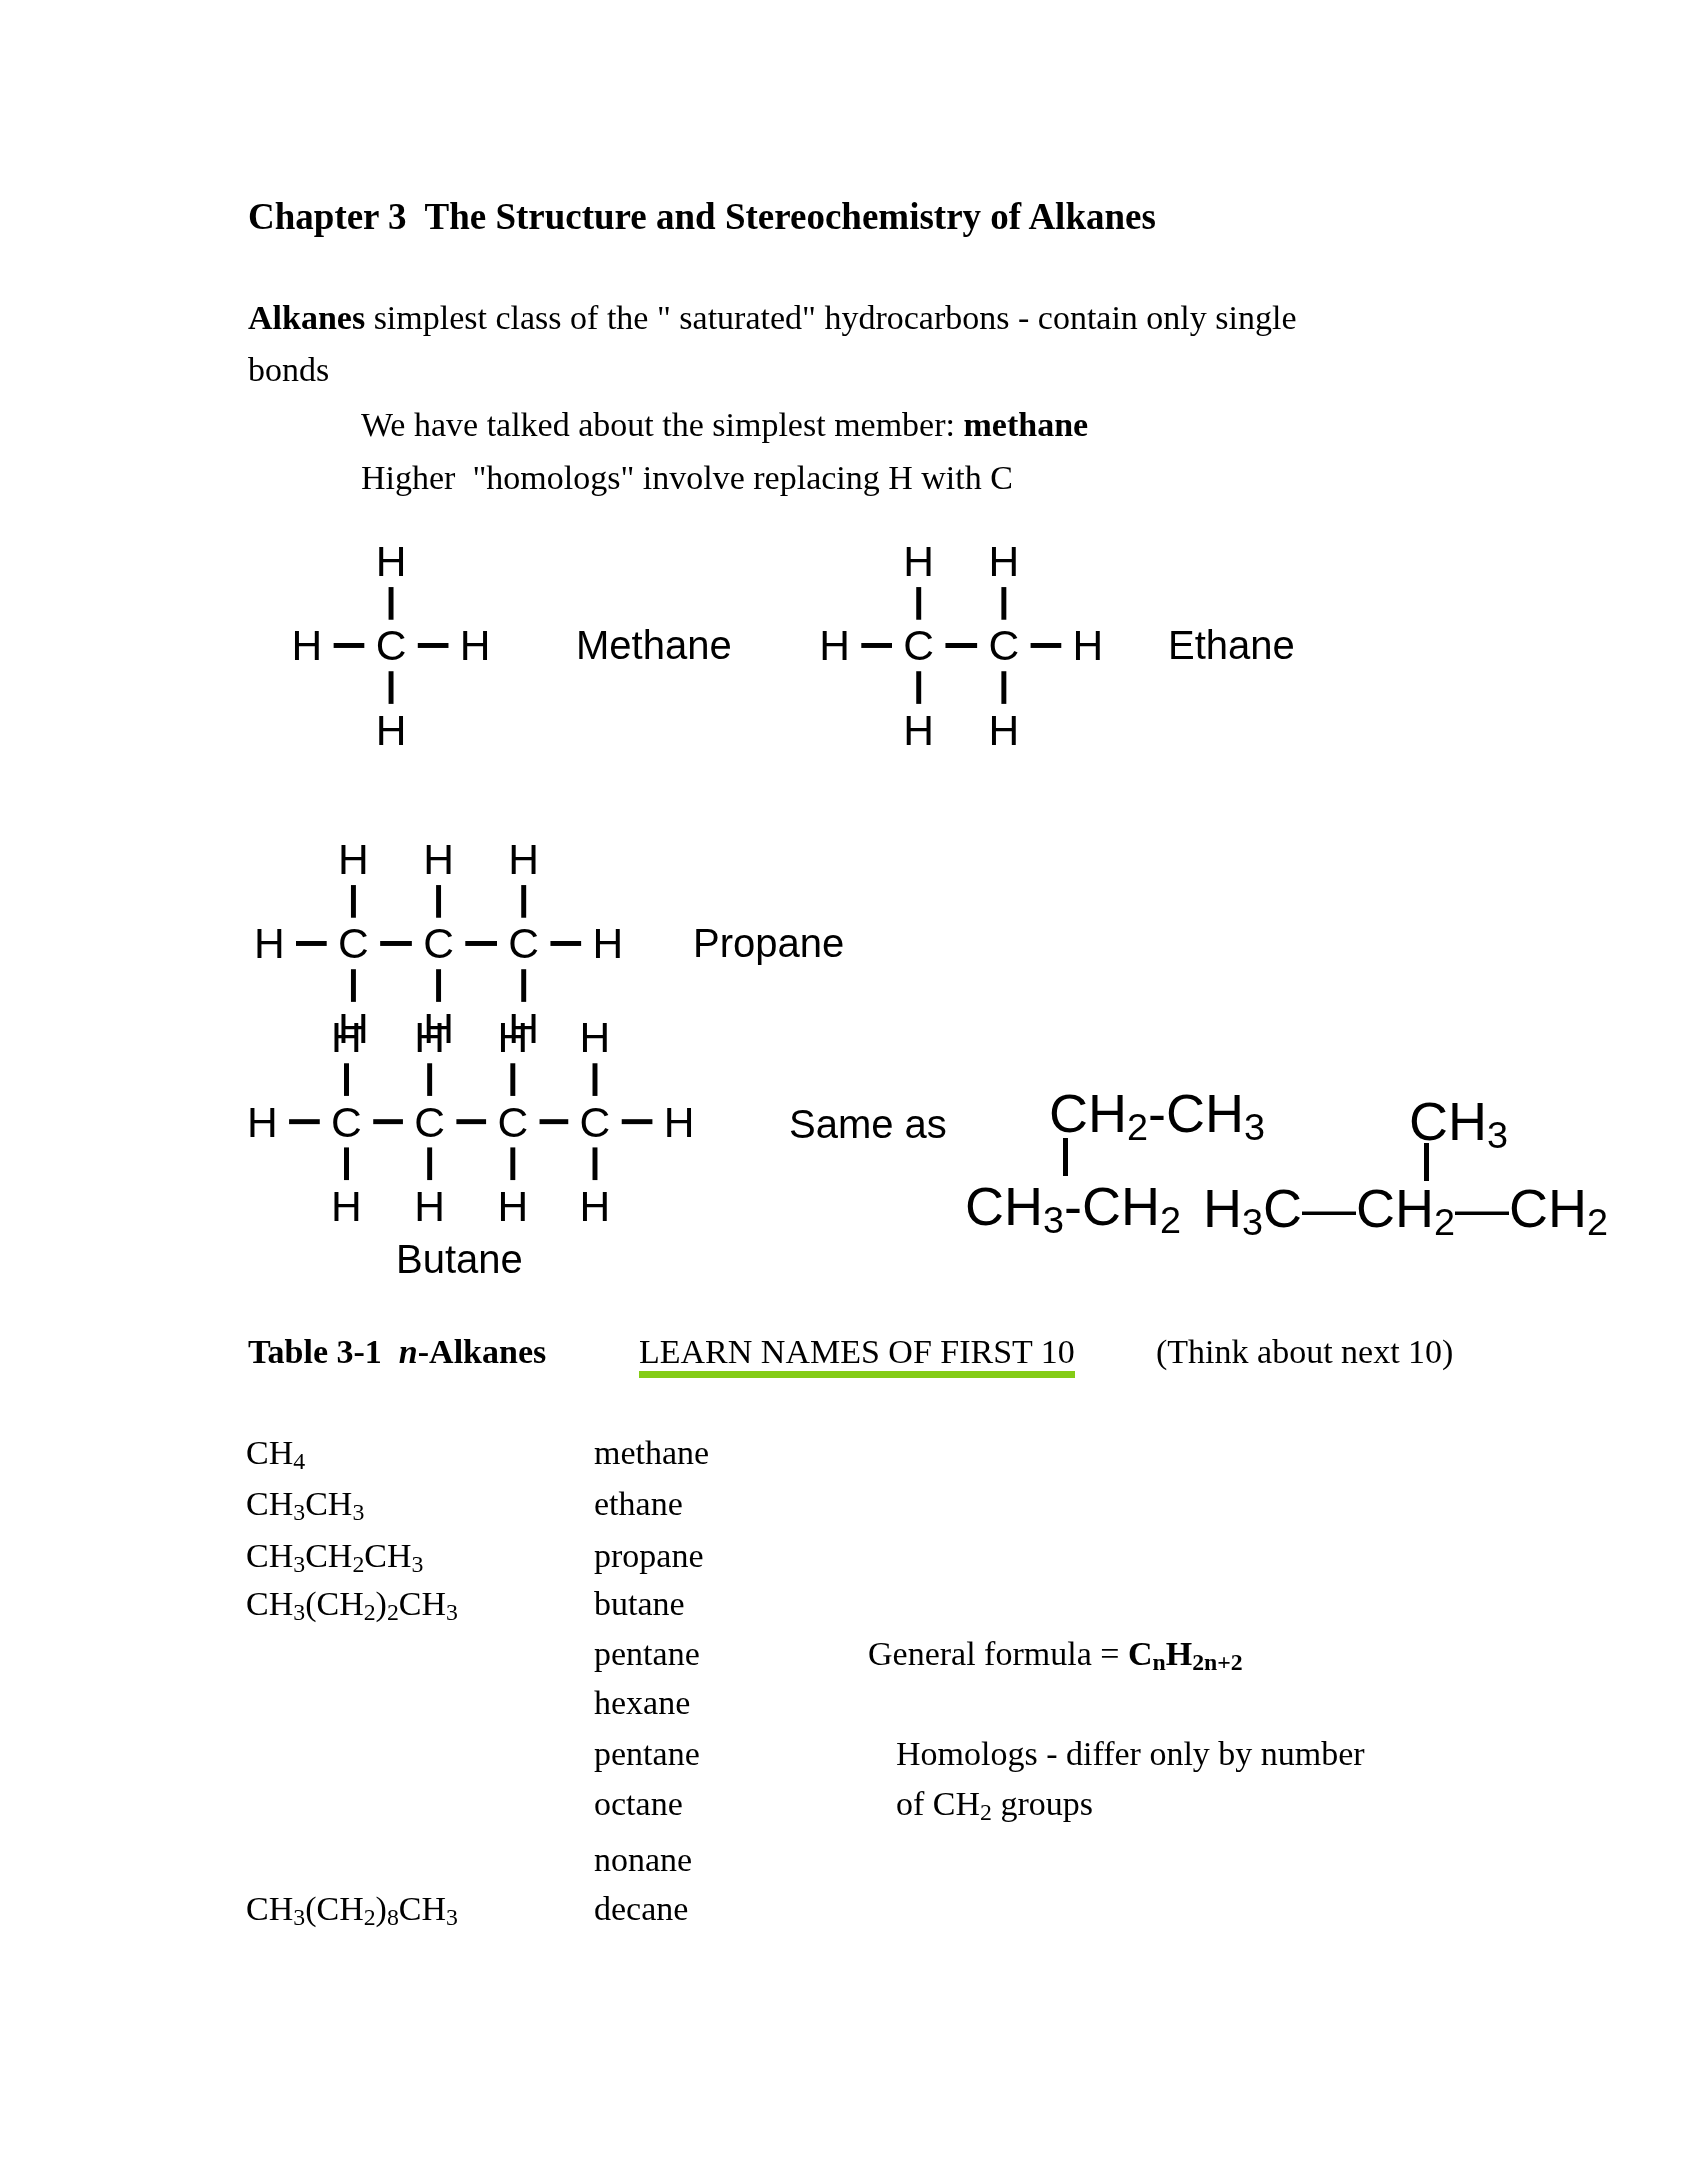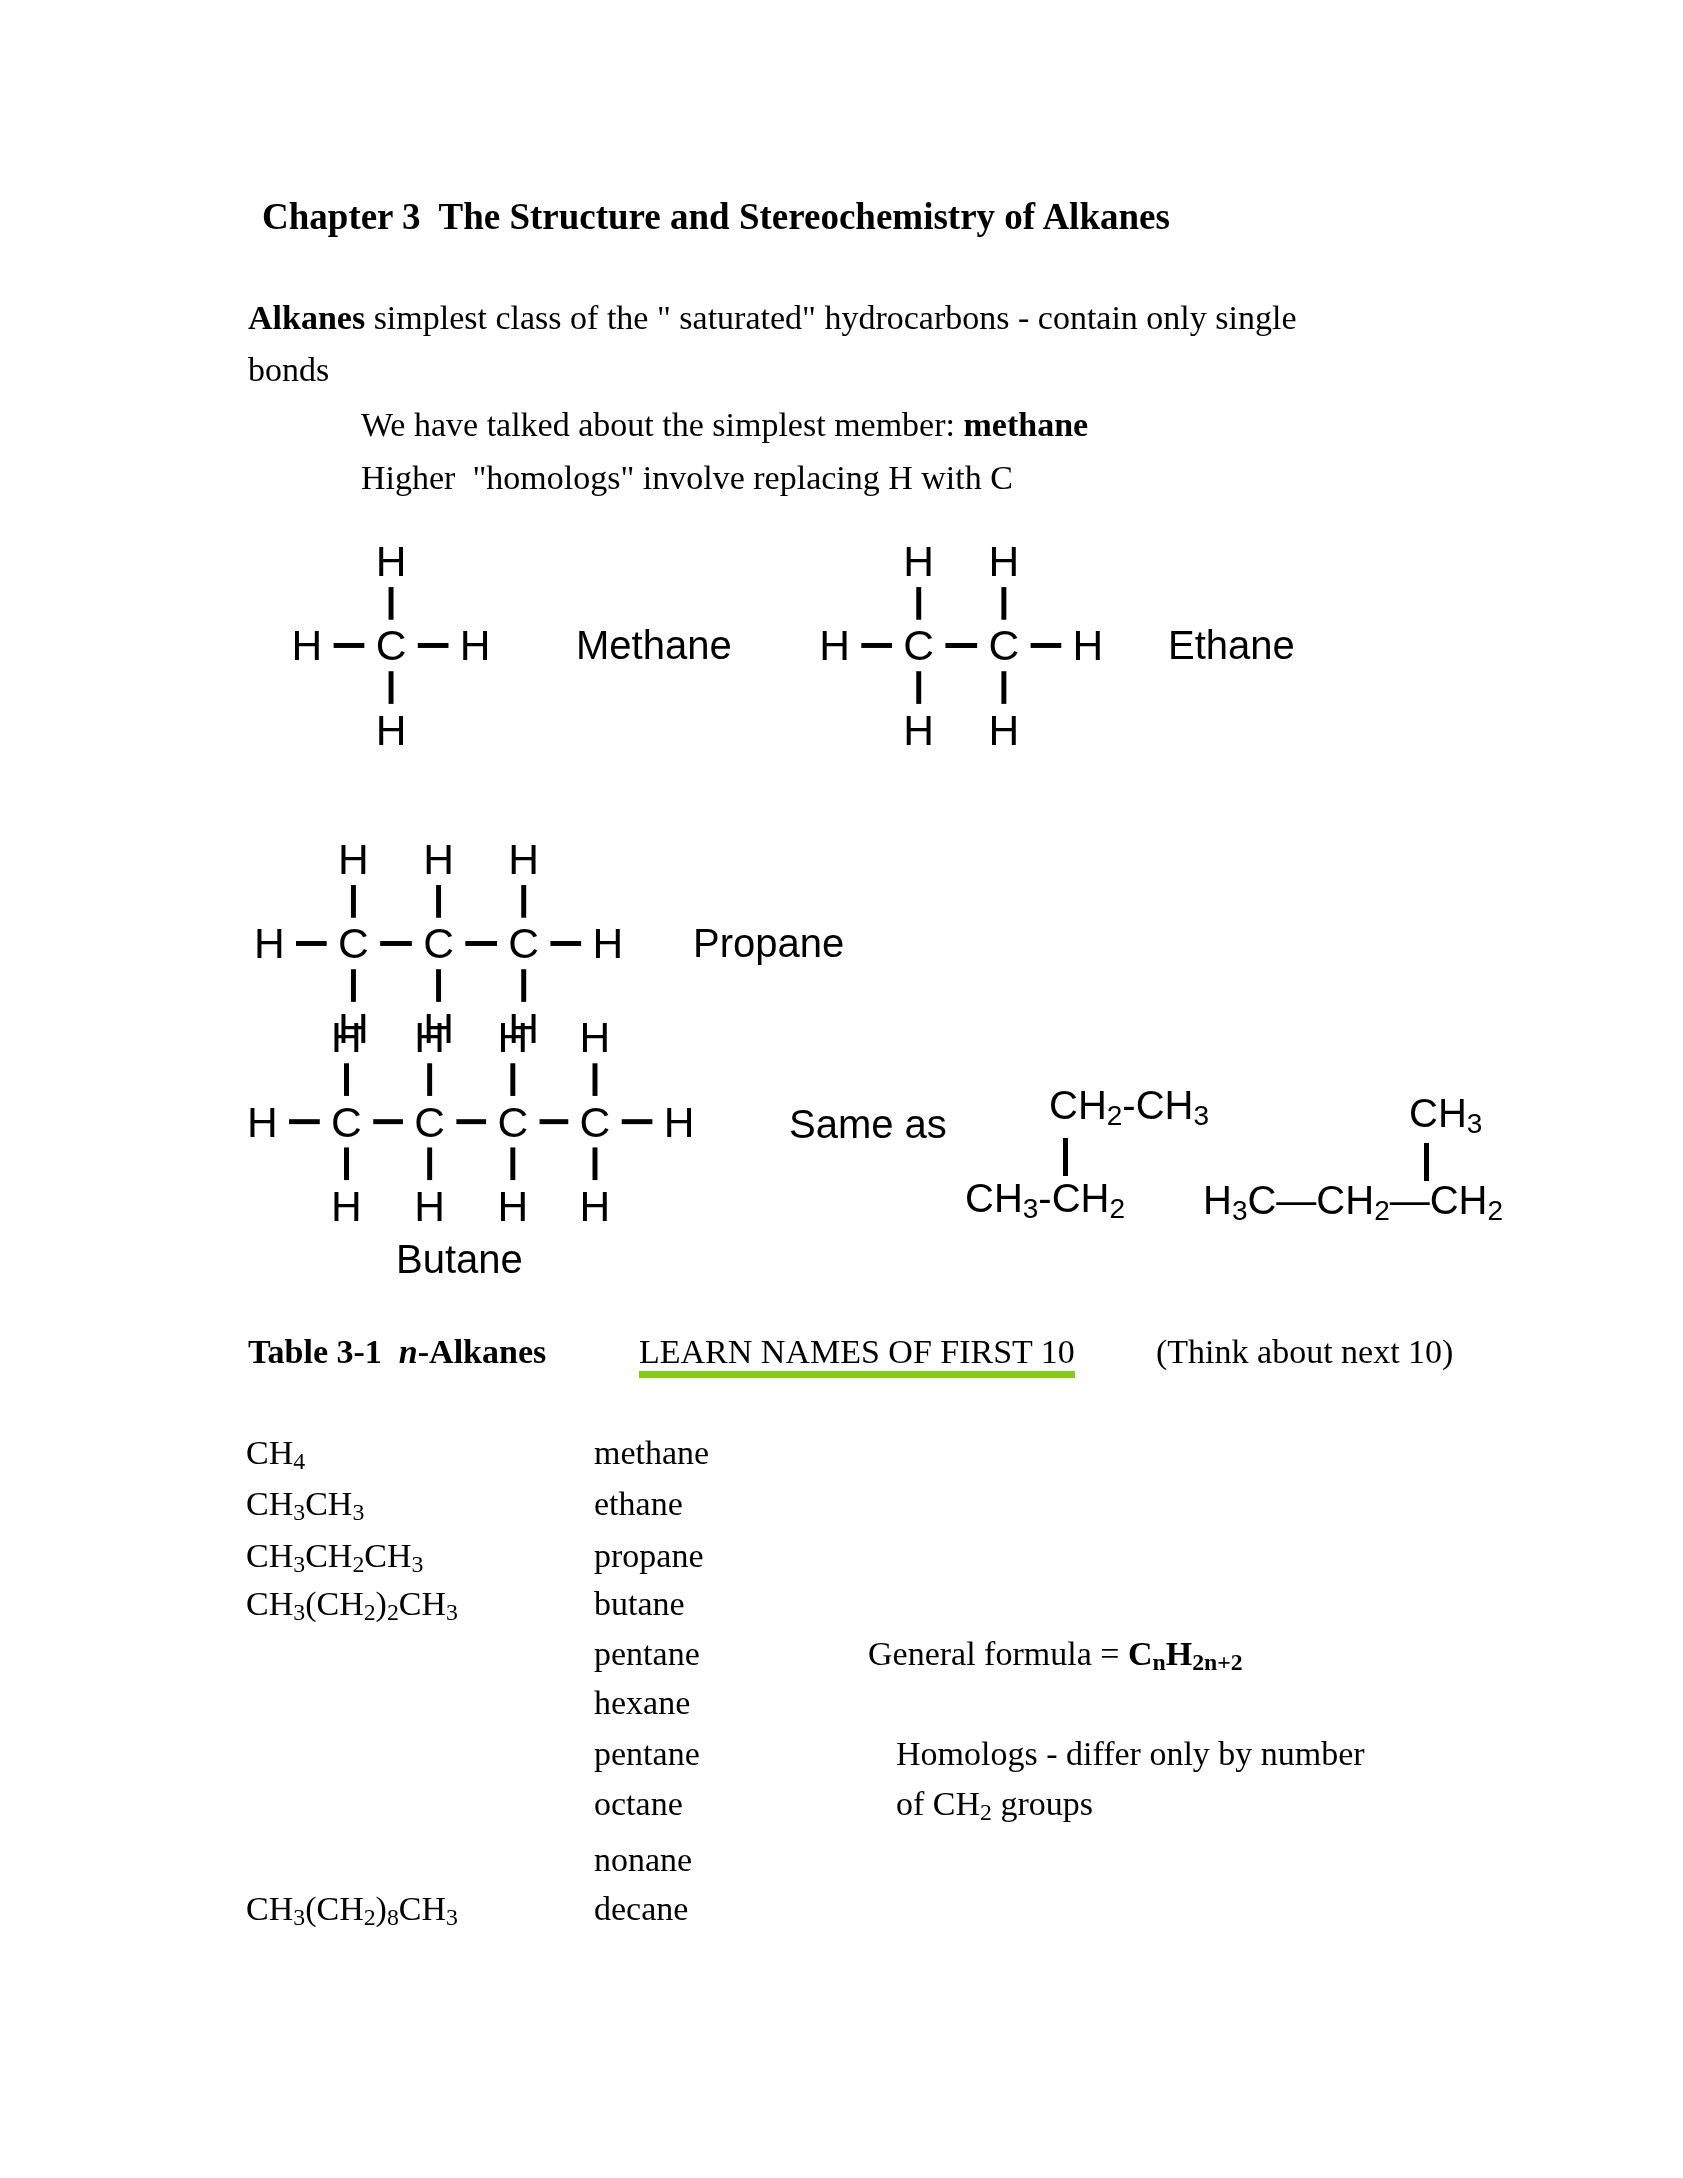--- a/index.html
+++ b/index.html
@@ -5,21 +5,21 @@
   html,body{margin:0;padding:0;background:#9a9a9a;}
   #page{position:relative;width:1683px;height:2178px;background:#ffffff;overflow:hidden;}
   .t{position:absolute;white-space:pre-wrap;color:#000;line-height:1.15;}
   .ser{font-family:"Liberation Serif",serif;font-size:34px;}
   .sans{font-family:"Liberation Sans",sans-serif;}
   .title{font-weight:bold;font-size:37px;}
   .b{font-weight:bold;}
   .i{font-style:italic;}
   .u{border-bottom:7px solid #84cc16;padding-bottom:1px;}
   .lbl{font-size:40px;}
-  .cond{font-size:40px;}
+  .cond{font-size:54px;}
   .sb{font-size:.7em;vertical-align:-0.22em;}
   .vbond{position:absolute;width:5px;background:#000;}
   #mol-svg{position:absolute;left:0;top:0;}
   #mol-svg text{font-family:"Liberation Sans",sans-serif;font-size:43px;fill:#000;text-anchor:middle;}
   #mol-svg line{stroke:#000;stroke-width:5;}
 </style>
 </head>
 <body>
 
 <div id="page">
@@ -100,21 +100,21 @@
         <text x="601" y="1133" dy="0.35em">C</text>
         <text x="601" y="1048" dy="0.35em">H</text>
         <line x1="601" y1="1074" x2="601" y2="1107"></line>
         <text x="601" y="1218" dy="0.35em">H</text>
         <line x1="601" y1="1159" x2="601" y2="1192"></line>
         <line x1="545" y1="1133" x2="574" y2="1133"></line>
         <line x1="628" y1="1133" x2="659" y2="1133"></line>
       </g>
     </svg>
 
-  <div class="t ser title" style="left:248px;top:196px;margin-left:14px;">Chapter 3  The Structure and Stereochemistry of Alkanes</div>
+  <div class="t ser title" style="left:248px;top:196px;">Chapter 3  The Structure and Stereochemistry of Alkanes</div>
 
   <div class="t ser" style="left:248px;top:298px;"><span class="b">Alkanes</span><span> simplest class of the " saturated" hydrocarbons - contain only single</span></div>
   <div class="t ser" style="left:248px;top:350px;">bonds</div>
   <div class="t ser" style="left:361px;top:405px;"><span>We have talked about the simplest member: </span><span class="b">methane</span></div>
   <div class="t ser" style="left:361px;top:458px;">Higher  "homologs" involve replacing H with C</div>
 
   <div class="t sans lbl" style="left:576px;top:622px;">Methane</div>
   <div class="t sans lbl" style="left:1168px;top:622px;">Ethane</div>
   <div class="t sans lbl" style="left:693px;top:920px;">Propane</div>
   <div class="t sans lbl" style="left:396px;top:1236px;">Butane</div>

